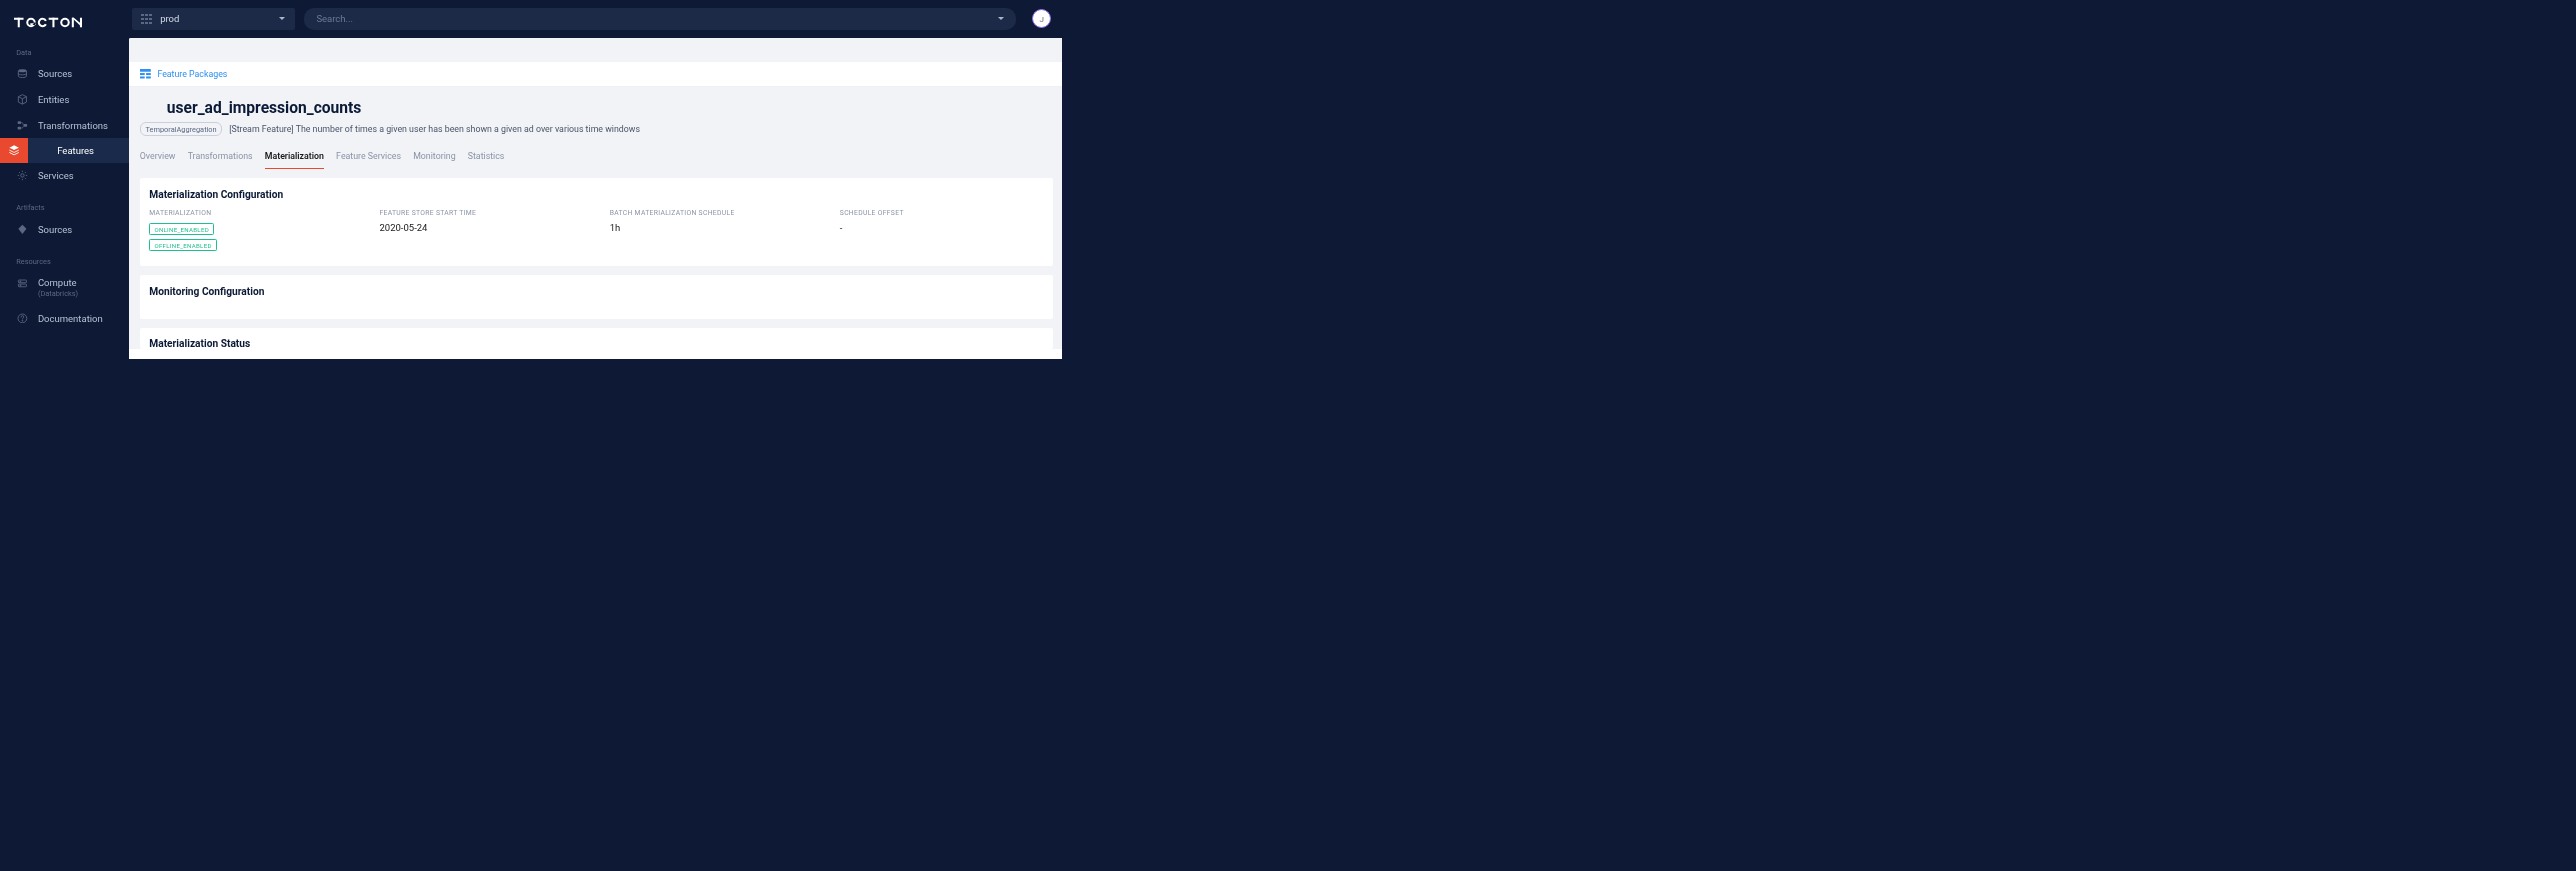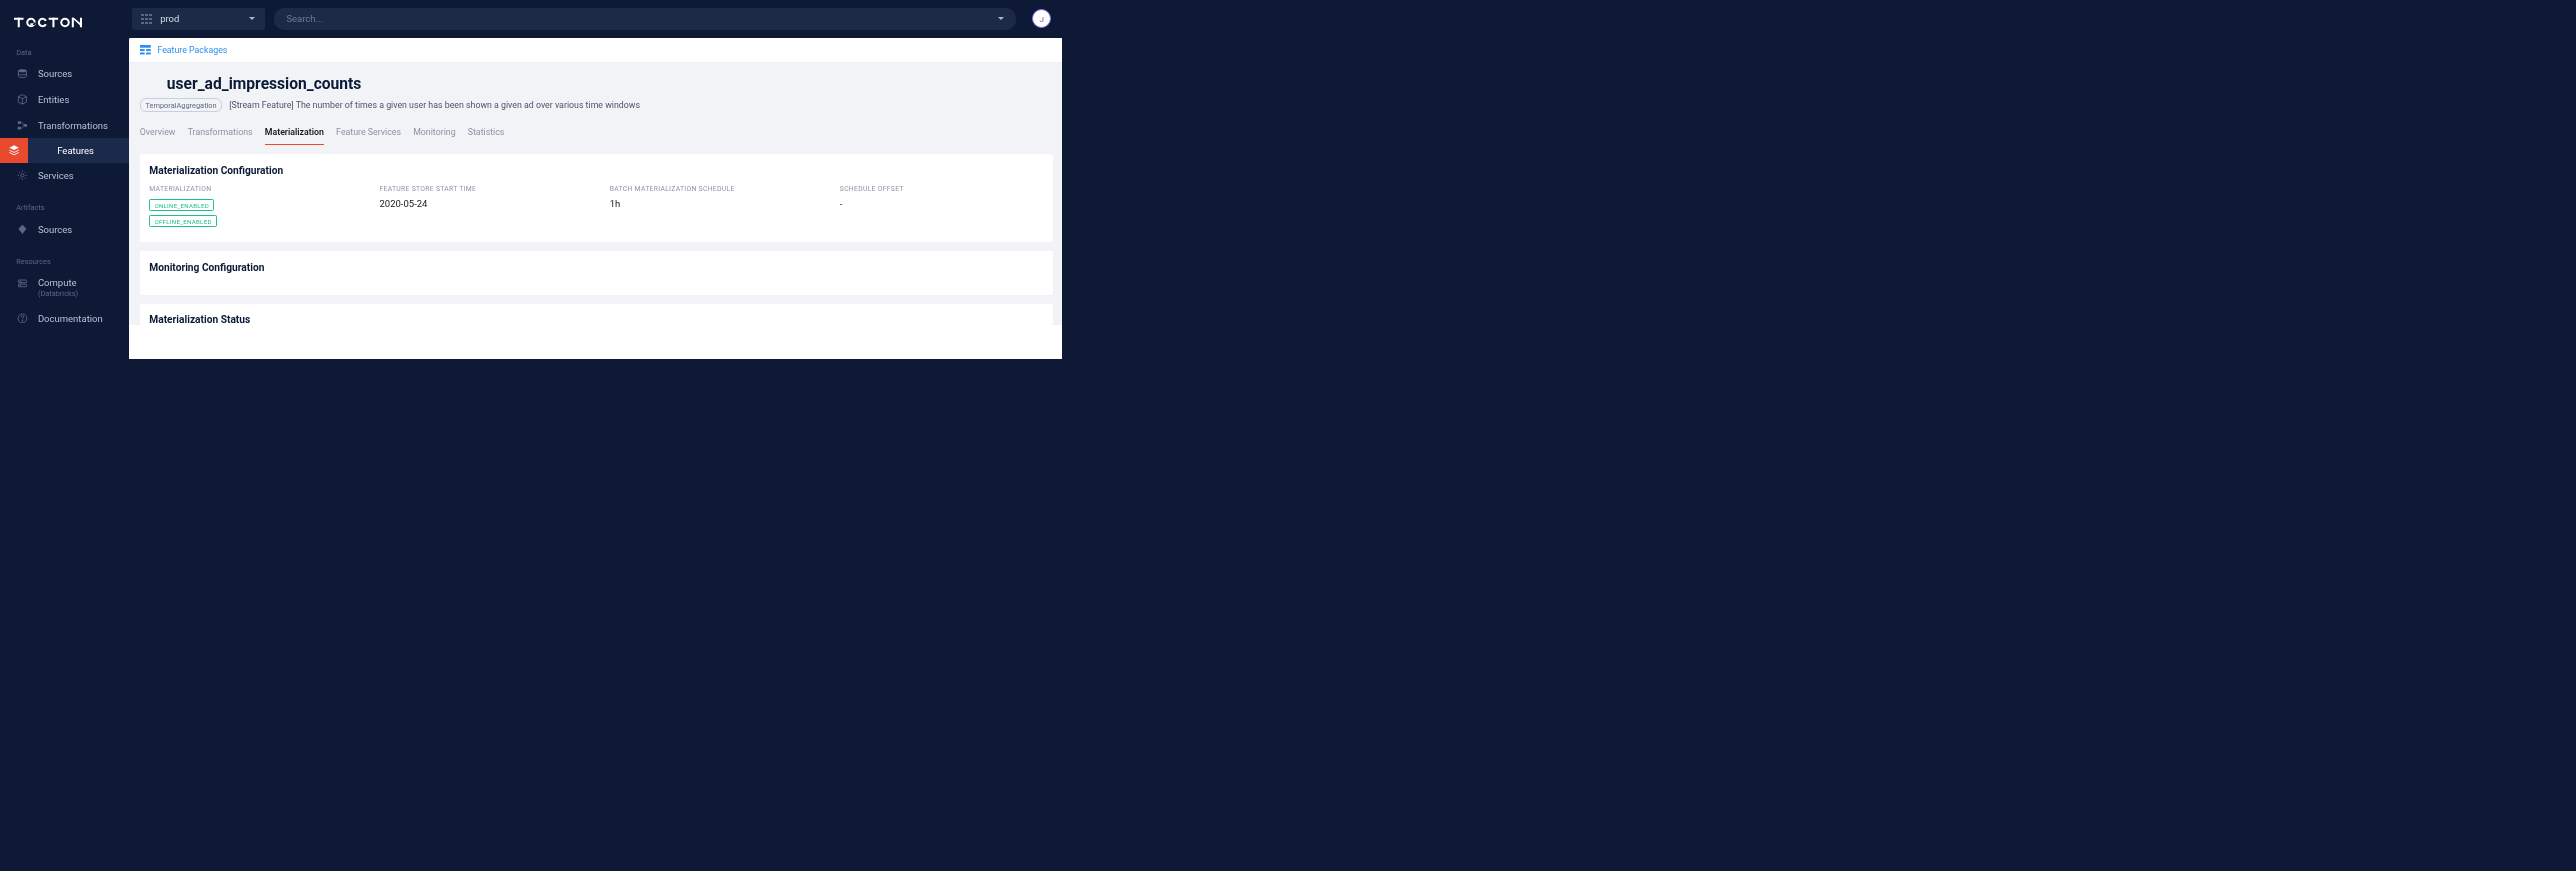--- a/index.html
+++ b/index.html
@@ -94,21 +94,21 @@
 .workspace-select {
   display: flex;
   align-items: center;
   gap: 9.5px;
   background: #1c2a47;
   padding: 5.4px 9.5px;
   border-radius: 2px;
   color: #d4dce9;
   font-size: 9.5px;
   cursor: pointer;
-  width: 133px;
+  width: 163px;
   justify-content: space-between;
 }
 .workspace-select .left { display: flex; align-items: center; gap: 8.1px; }
 .grid-icon {
   display: grid;
   grid-template-columns: repeat(3, 2.7px);
   grid-template-rows: repeat(3, 2.7px);
   gap: 1.4px;
 }
 .grid-icon span {
@@ -165,20 +165,21 @@
   margin: 0;
   min-height: 100%;
 }
 .breadcrumb-bar {
   display: flex;
   align-items: center;
   gap: 6.8px;
   padding: 6.8px 10.8px;
   border-bottom: 0.7px solid #eef0f4;
   box-shadow: 0 0.7px 2px rgba(0,0,0,0.04);
+  margin-top: 24px;
 }
 .breadcrumb-bar .bc-icon {
   color: #2e8ff0;
   display: flex;
 }
 .breadcrumb-bar a {
   color: #2e8ff0;
   font-size: 8.8px;
   text-decoration: none;
   cursor: pointer;

